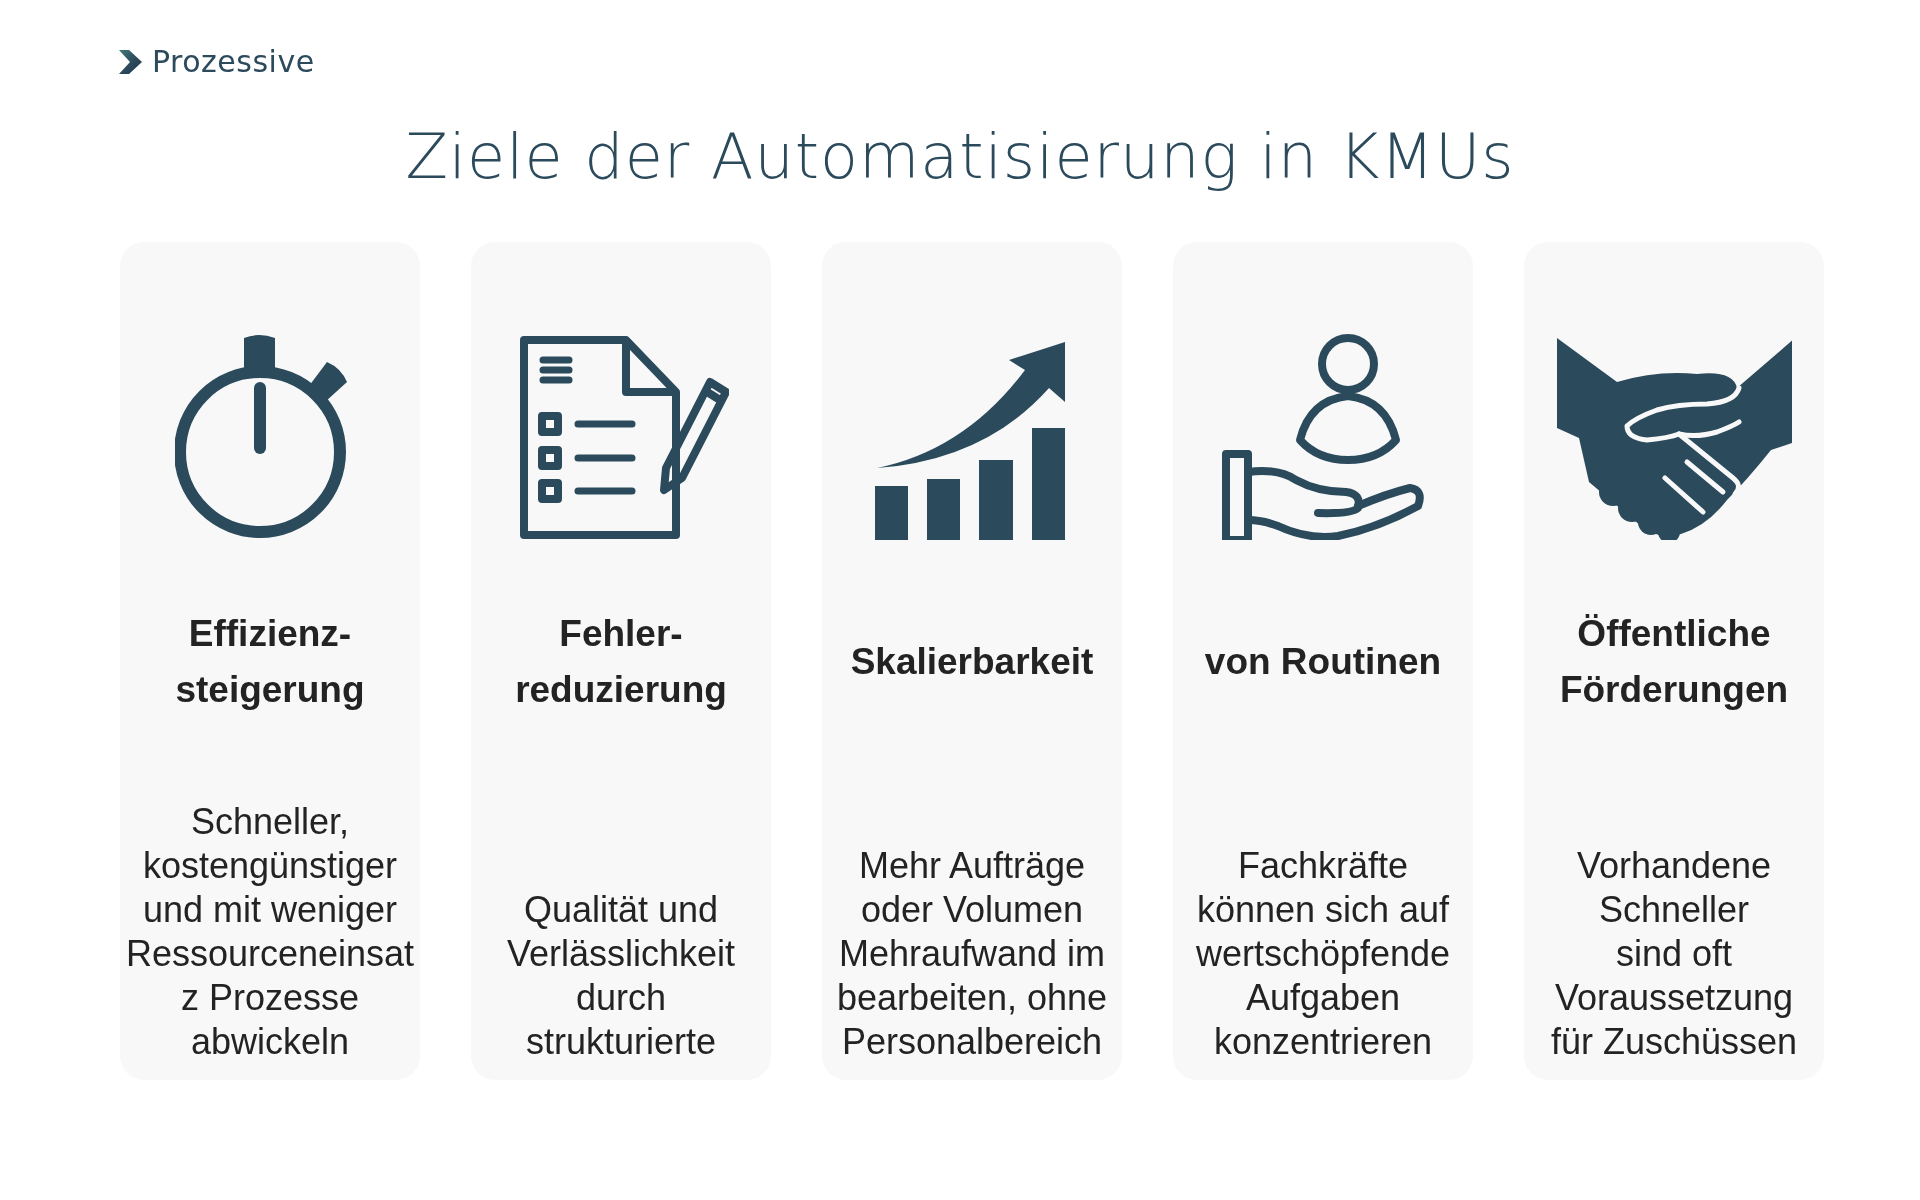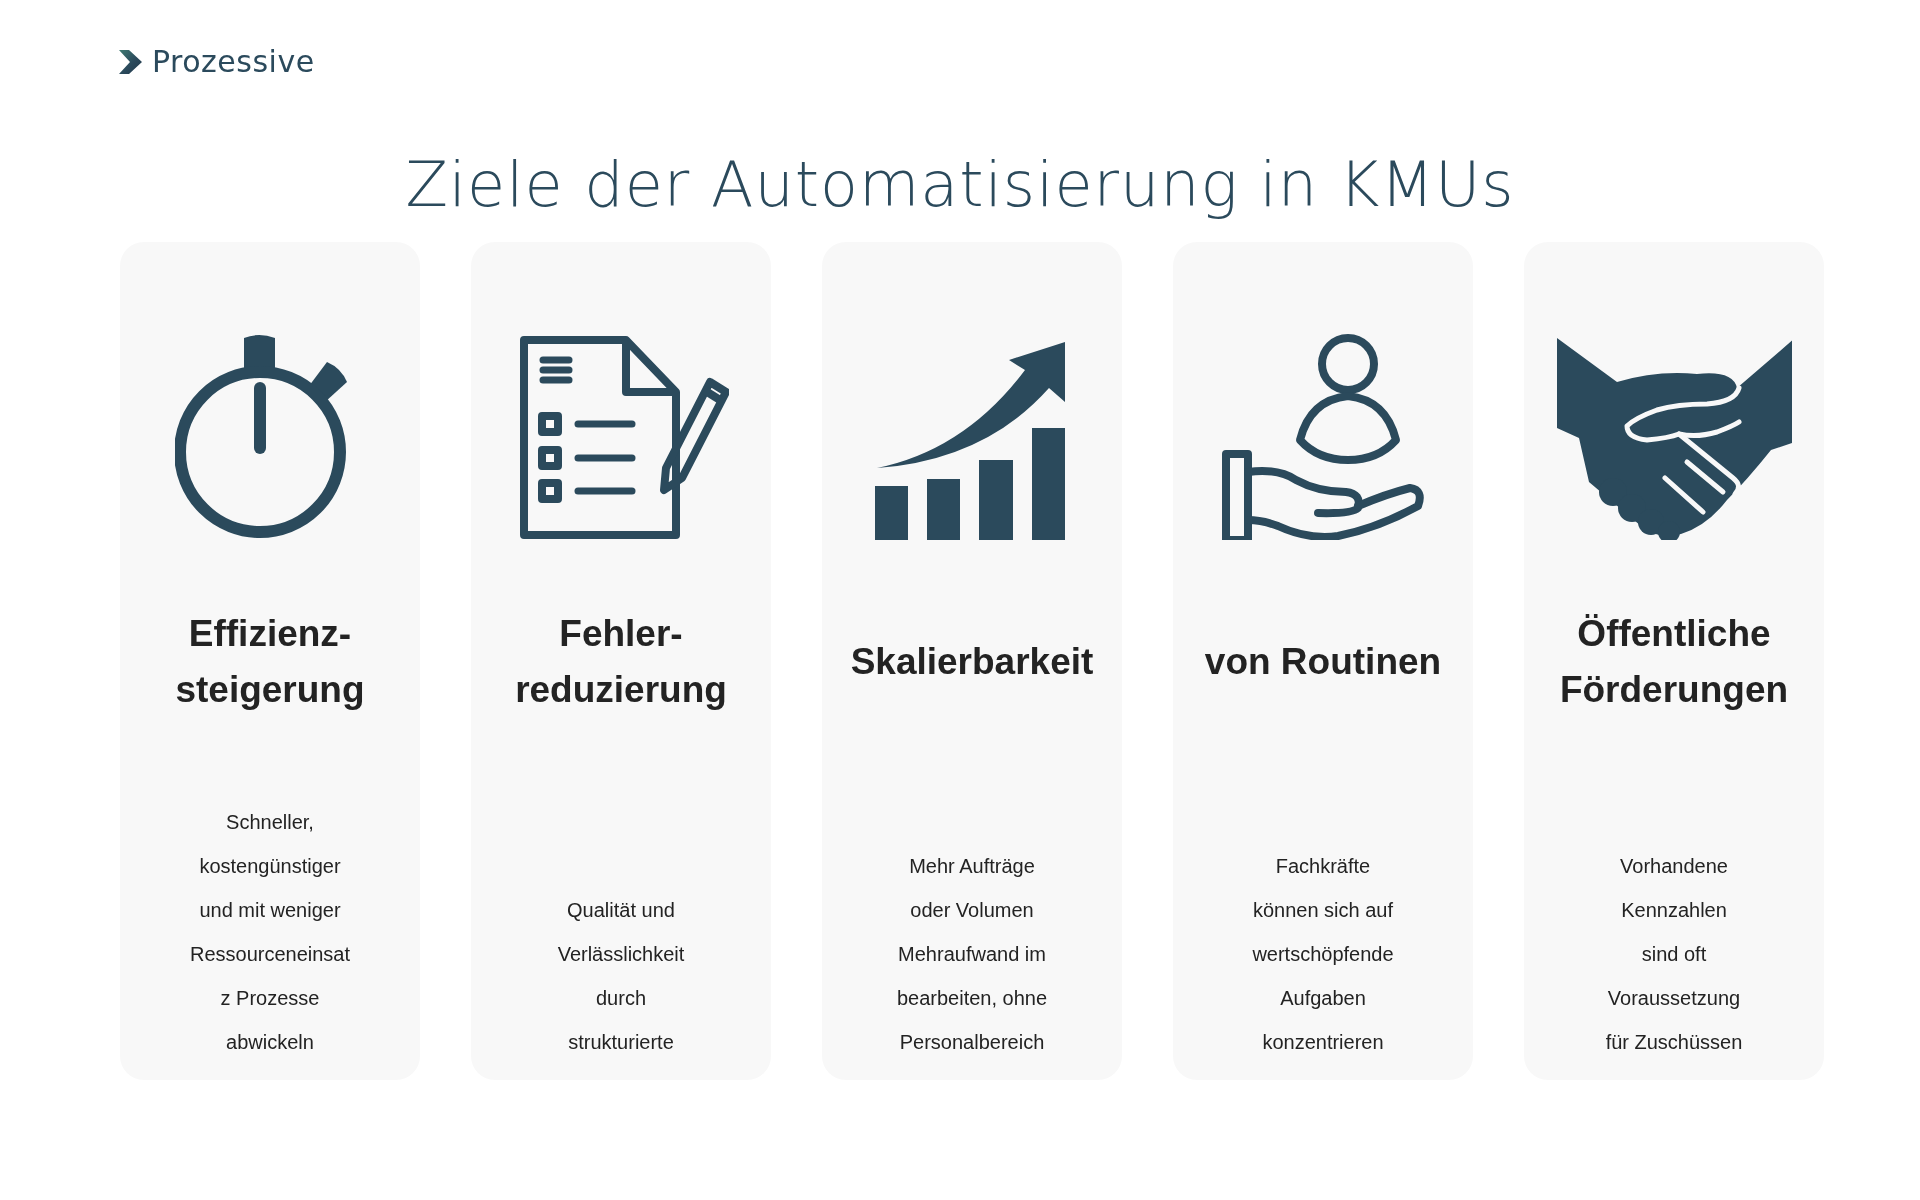--- a/index.html
+++ b/index.html
@@ -26,21 +26,20 @@
 
     
     .title {
       position: absolute; left: 0; top: 112px; width: 1920px;
       text-align: center;
       font-family: "DejaVu Sans", sans-serif;
       font-weight: 300;
       font-size: 62px; line-height: 90px;
       color: #2b4a5c;
       letter-spacing: 1px;
-      margin-top: 28px;
       -webkit-text-stroke: 0px;
     }
 
     
     .cards {
       position: absolute; left: 120px; top: 242px;
       display: flex; gap: 51px;
     }
     .card {
       position: relative;
@@ -65,21 +64,21 @@
       color: #232323;
     }
     .card-heading span { display: block; }
 
     .card-body {
       position: absolute; left: 6px; width: 288px;
       bottom: 16px;
       display: flex; flex-direction: column; align-items: center;
       text-align: center;
       font-family: "Liberation Sans", sans-serif;
-      font-size: 20px; line-height: 44px;
+      font-size: 36px; line-height: 44px;
       color: #232323;
     }
     .card-body span { display: block; white-space: nowrap; }
   </style>
 </head>
 <body>
 
 <div class="page">
 
   <div class="logo">
@@ -236,21 +235,21 @@
         </svg>
       </div>
       <div class="card-heading">
         <div>
           <span>Öffentliche</span>
           <span>Förderungen</span>
         </div>
       </div>
       <div class="card-body">
         <span>Vorhandene</span>
-        <span>Kennzahlen</span>
+        <span>Schneller</span>
         <span>sind oft</span>
         <span>Voraussetzung</span>
         <span>für Zuschüssen</span>
       </div>
     </div>
 
   </div>
 </div>
 
 </body></html>

